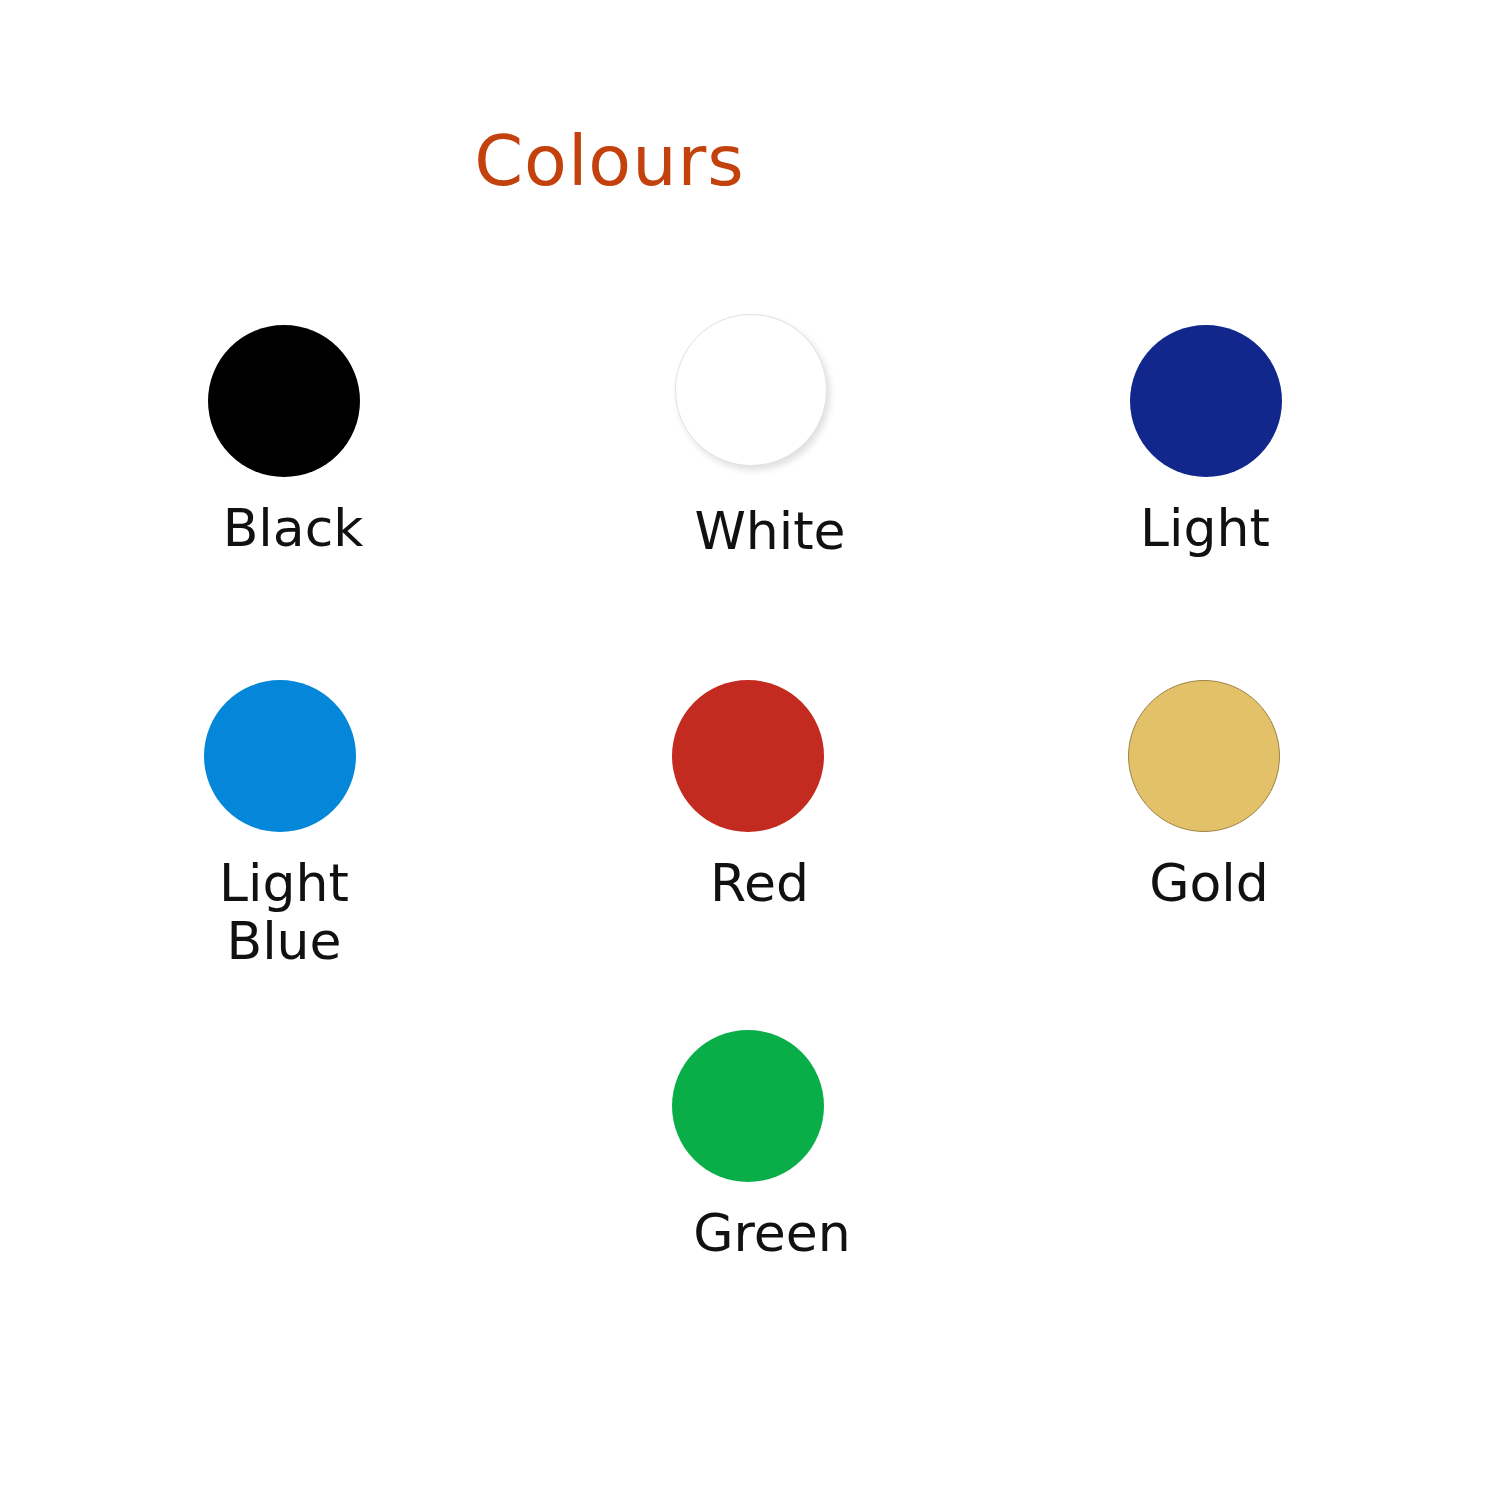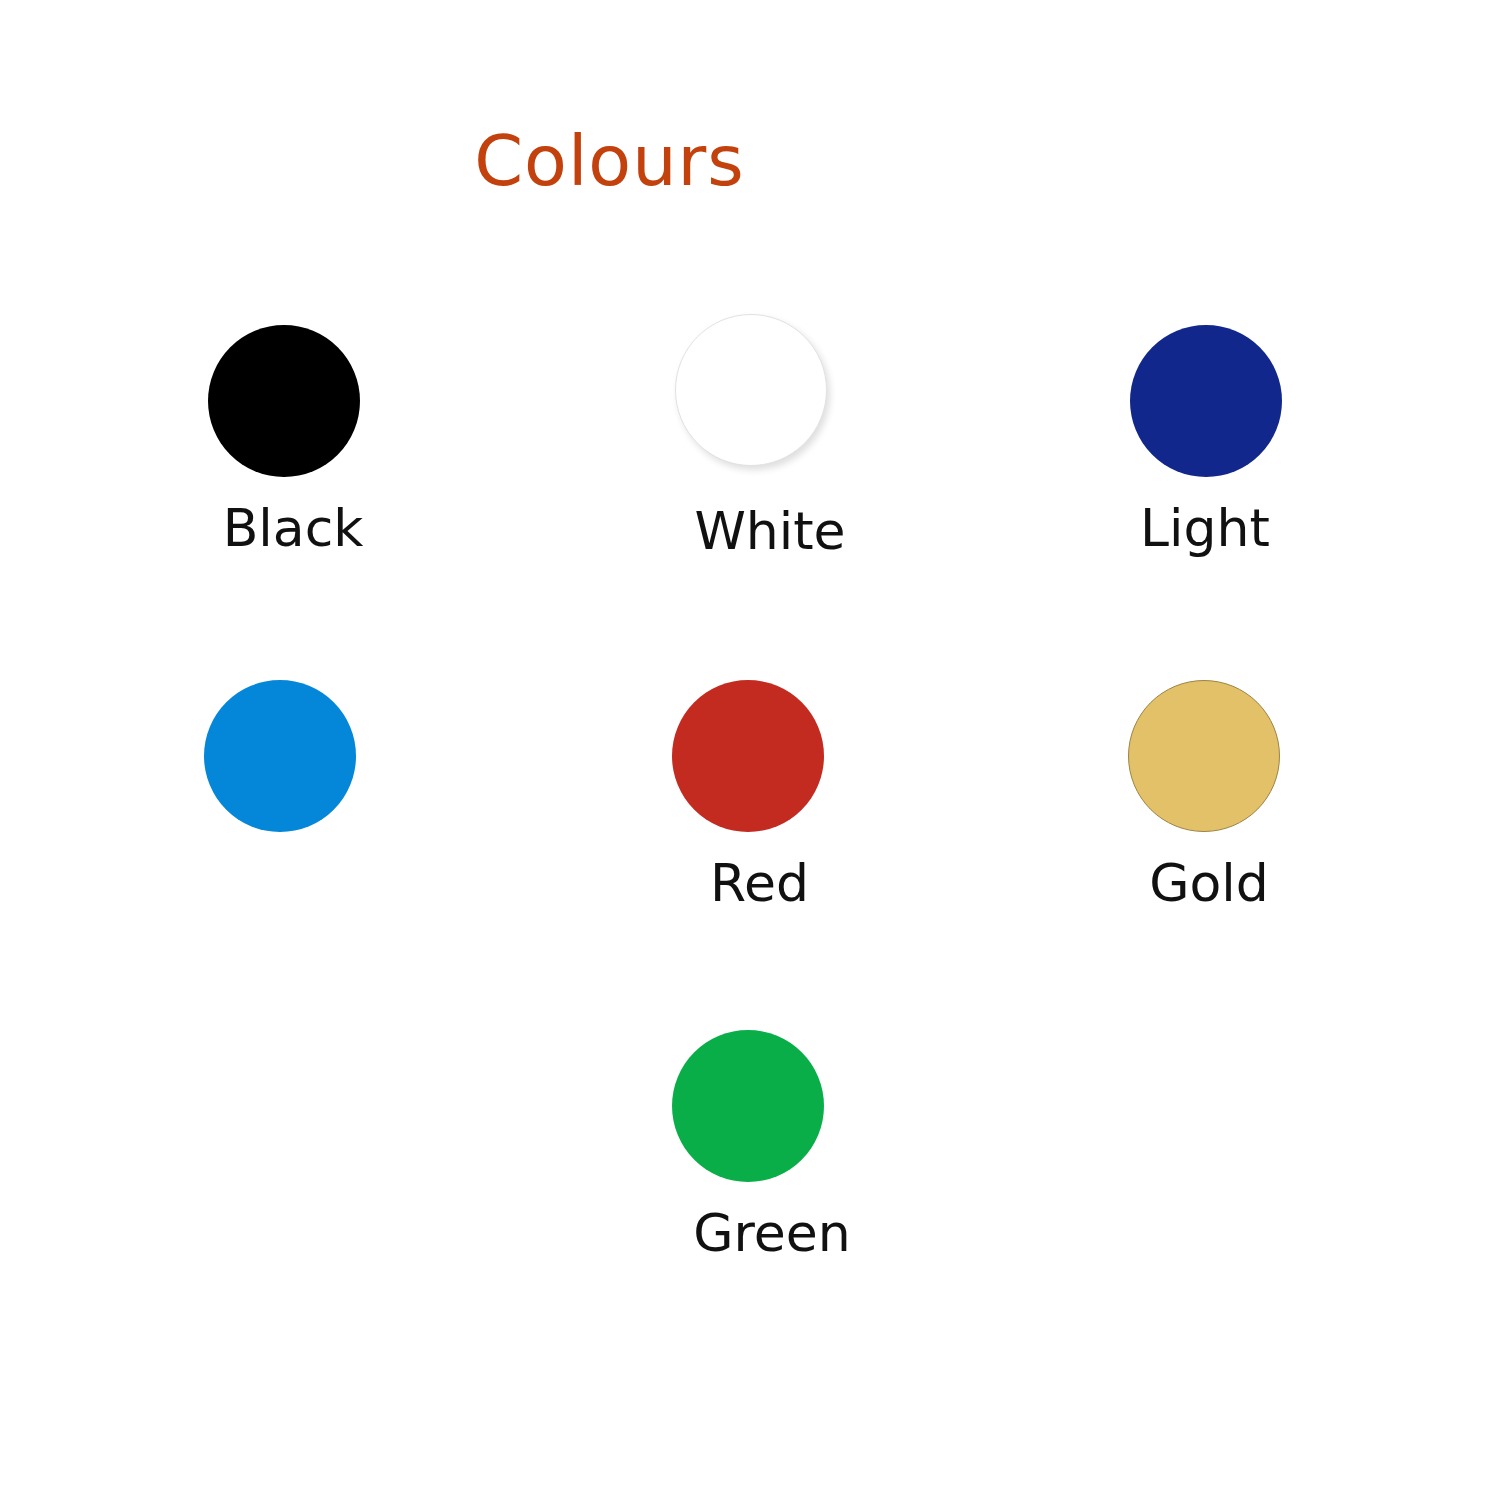--- a/index.html
+++ b/index.html
@@ -122,20 +122,21 @@
       <div class="swatch-label">White</div>
     </div>
 
     <div class="swatch" id="swatch-blue">
       <span class="swatch-dot" style="background-color: rgb(18, 39, 140);"></span>
       <div class="swatch-label">Light</div>
     </div>
 
     <div class="swatch" id="swatch-lightblue">
       <span class="swatch-dot" style="background-color: rgb(4, 135, 217);"></span>
+      <div class="swatch-label">Light Blue</div>
     </div>
 
     <div class="swatch" id="swatch-gold">
       <span class="swatch-dot thin-outline" style="background-color: rgb(227, 193, 105);"></span>
       <div class="swatch-label">Gold</div>
     </div>
 
     <div class="swatch" id="swatch-red">
       <span class="swatch-dot" style="background-color: rgb(196, 43, 32);"></span>
       <div class="swatch-label">Red</div>

